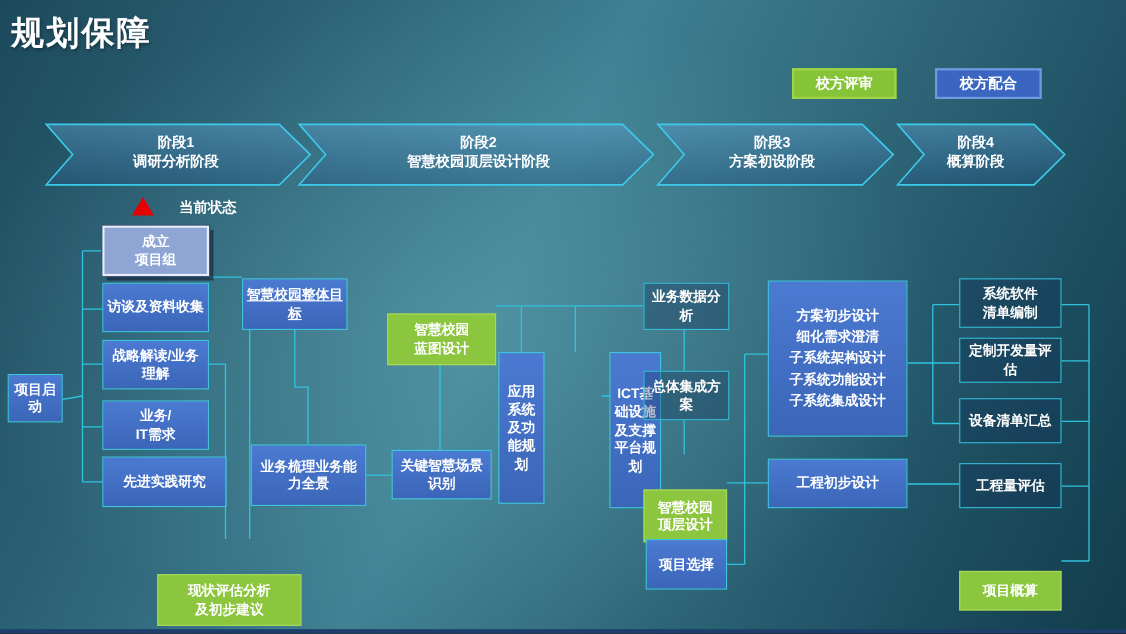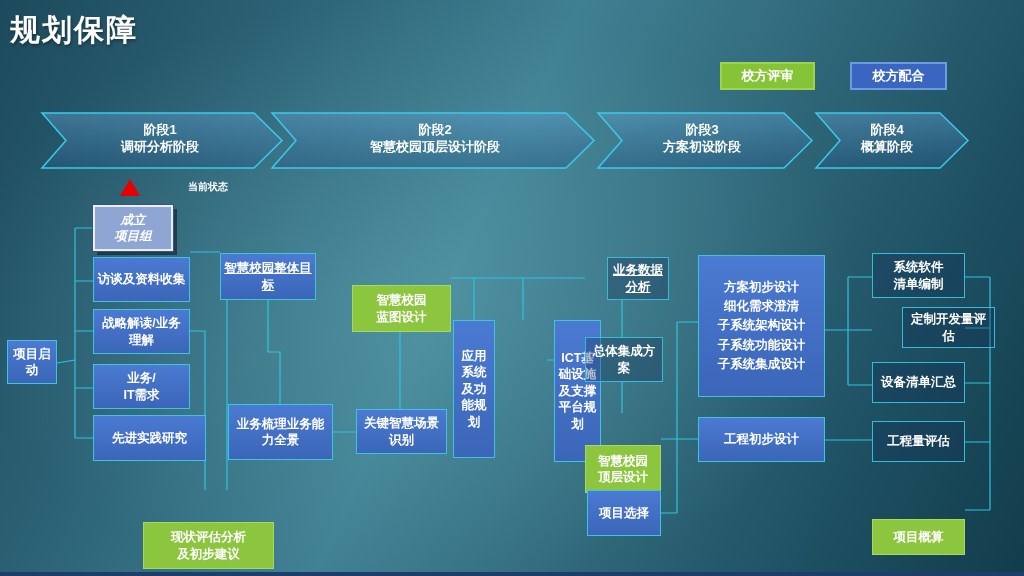--- a/index.html
+++ b/index.html
@@ -12,21 +12,21 @@
   }
   .bottom-strip{position:absolute;left:0;top:572px;width:1024px;height:4px;background:#1d3e6b;}
   .title{position:absolute;left:10px;top:10px;margin:0;color:#fff;font-size:30px;font-weight:bold;letter-spacing:2px;text-shadow:1px 2px 3px rgba(0,0,0,.35);}
   .legend{position:absolute;display:flex;align-items:center;justify-content:center;color:#fff;font-size:13px;font-weight:bold;box-sizing:border-box;}
   .legend-green{background:#86c437;border:2px solid #9dd44a;}
   .legend-blue{background:#3a66c2;border:2px solid #6e9be0;}
   .overlay{position:absolute;left:0;top:0;width:1024px;height:576px;}
   .phase-label{position:absolute;color:#fff;font-size:13px;font-weight:bold;text-align:center;line-height:17px;}
   .phase-label span{display:block;}
   .marker-triangle{position:absolute;left:120px;top:179px;width:0;height:0;border-left:10px solid transparent;border-right:10px solid transparent;border-bottom:17px solid #e60000;}
-  .marker-label{position:absolute;left:163px;top:180px;width:90px;color:#fff;font-size:10px;font-weight:bold;text-align:center;}
+  .marker-label{position:absolute;left:163px;top:180px;width:90px;color:#fff;font-size:13px;font-weight:bold;}
   .node{
     position:absolute;display:flex;align-items:center;justify-content:center;
     box-sizing:border-box;padding:2px;text-align:center;white-space:pre-line;
     color:#fff;font-size:12.5px;font-weight:bold;line-height:1.3;
   }
   .blue{background:linear-gradient(180deg,#4b7ad2 0%,#3b66b8 100%);border:1px solid #3fc3de;}
   .green{background:#8cc63f;border:1px solid #a9d95c;margin-top:32px;}
   .ghost{background:rgba(20,48,86,0.32);border:1px solid #35bcd8;}
   .light{background:#8fa6d4;border:2px solid #e9eef7;outline:1px solid #3f5578;box-shadow:4px 4px 0 rgba(12,22,44,0.55);}
   .tall{line-height:1.32;}
@@ -80,21 +80,21 @@
   <div class="phase-label" style="left:812px;top:121px;width:150px;">
     <span>阶段4</span>
     <span>概算阶段</span>
   </div>
 
   <div class="marker-triangle"></div>
   <div class="marker-label">当前状态</div>
 
   <div class="node blue" style="left:7px;top:340px;width:50px;height:44px;">项目启动</div>
 
-  <div class="node light" style="left:93px;top:205px;width:80px;height:46px;font-style:italic;">成立
+  <div class="node light" style="left:93px;top:205px;width:97px;height:46px;">成立
 项目组</div>
   <div class="node blue" style="left:93px;top:257px;width:97px;height:45px;">访谈及资料收集</div>
   <div class="node blue" style="left:93px;top:309px;width:97px;height:45px;">战略解读/业务
 理解</div>
   <div class="node blue" style="left:93px;top:364px;width:97px;height:45px;">业务/
 IT需求</div>
   <div class="node blue" style="left:93px;top:415px;width:113px;height:46px;">先进实践研究</div>
 
   <div class="node blue" style="left:220px;top:253px;width:96px;height:47px;text-decoration:underline;">智慧校园整体目
 标</div>
@@ -103,34 +103,34 @@
   <div class="node green" style="left:143px;top:490px;width:131px;height:47px;">现状评估分析
 及初步建议</div>
 
   <div class="node green" style="left:352px;top:253px;width:99px;height:47px;">智慧校园
 蓝图设计</div>
   <div class="node blue" style="left:356px;top:409px;width:91px;height:45px;">关键智慧场景
 识别</div>
   <div class="node blue tall" style="left:453px;top:320px;width:42px;height:138px;">应用系统及功能规划</div>
   <div class="node blue tall" style="left:524px;top:320px;width:47px;height:142px;margin-left:30px;">ICT基础设施及支撑平台规划</div>
 
-  <div class="node ghost" style="left:607px;top:257px;width:62px;height:43px;text-decoration:underline;">业务数据分析</div>
+  <div class="node ghost" style="left:585px;top:257px;width:78px;height:43px;">业务数据分析</div>
   <div class="node ghost" style="left:585px;top:337px;width:78px;height:45px;">总体集成方案</div>
   <div class="node green" style="left:585px;top:413px;width:76px;height:48px;">智慧校园
 顶层设计</div>
   <div class="node blue" style="left:587px;top:490px;width:74px;height:46px;">项目选择</div>
 
   <div class="node blue multi" style="left:698px;top:255px;width:127px;height:142px;">方案初步设计
 细化需求澄清
 子系统架构设计
 子系统功能设计
 子系统集成设计</div>
   <div class="node blue" style="left:698px;top:417px;width:127px;height:45px;">工程初步设计</div>
 
   <div class="node ghost" style="left:872px;top:253px;width:93px;height:45px;">系统软件
 清单编制</div>
-  <div class="node ghost" style="left:902px;top:307px;width:93px;height:41px;">定制开发量评估</div>
+  <div class="node ghost" style="left:872px;top:307px;width:93px;height:41px;">定制开发量评估</div>
   <div class="node ghost" style="left:872px;top:362px;width:93px;height:41px;">设备清单汇总</div>
   <div class="node ghost" style="left:872px;top:421px;width:93px;height:41px;">工程量评估</div>
   <div class="node green" style="left:872px;top:487px;width:93px;height:36px;">项目概算</div>
 
   <div class="bottom-strip"></div>
 </div>
 
 </body></html>

